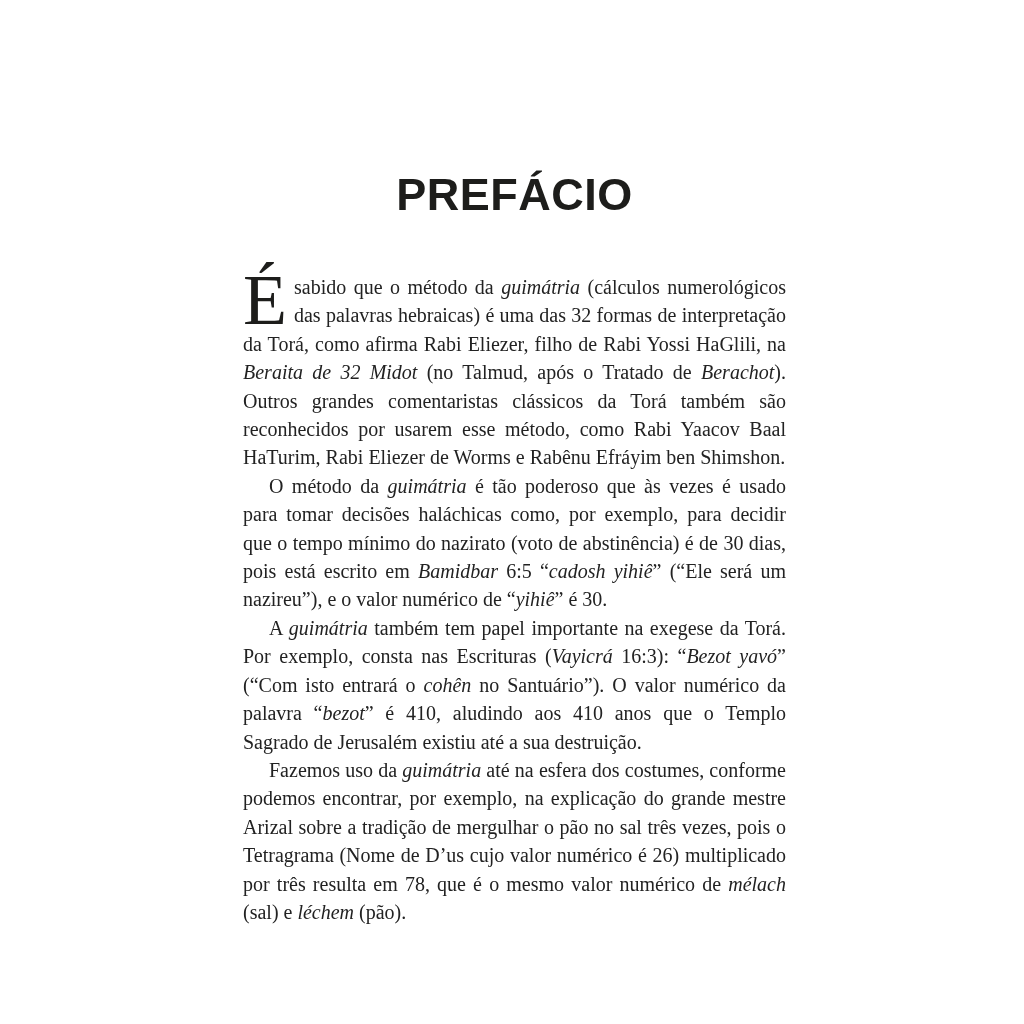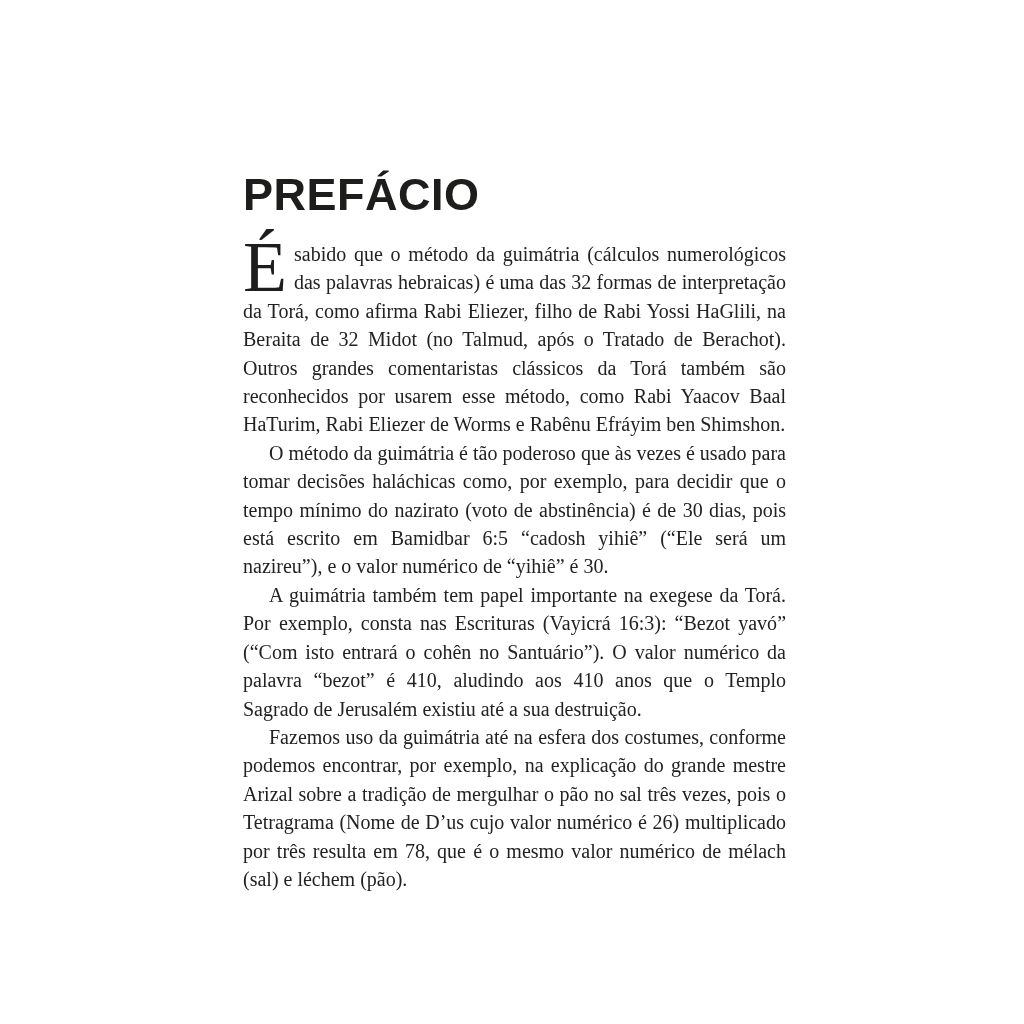--- a/index.html
+++ b/index.html
@@ -14,26 +14,27 @@
     background: #ffffff;
     overflow: hidden;
   }
   .content {
     position: absolute;
     left: 243px;
     top: 172px;
     width: 543px;
   }
   .title {
-    margin: 0 0 22px 0;
+    margin: 0 0 55px 0;
     font-family: "Liberation Sans", sans-serif;
     font-weight: bold;
     font-size: 45px;
     line-height: 46px;
     letter-spacing: 0.5px;
+    text-align: center;
     color: #1d1d1b;
   }
   .body-text p {
     margin: 0;
     font-family: "Liberation Serif", "DejaVu Serif", serif;
     font-size: 20px;
     line-height: 28.4px;
     text-align: justify;
     color: #222222;
     hyphens: auto;
@@ -44,20 +45,21 @@
   }
   .drop-cap {
     float: left;
     font-family: "Liberation Serif", "DejaVu Serif", serif;
     font-size: 72px;
     line-height: 54px;
     padding: 0 7px 0 0;
     color: #1d1d1b;
   }
   .it {
+    font-style: italic;
     margin-top: 34px;
   }
   .rm {
     font-style: normal;
     margin-top: 36px;
   }
 </style>
 </head>
 <body>
 

